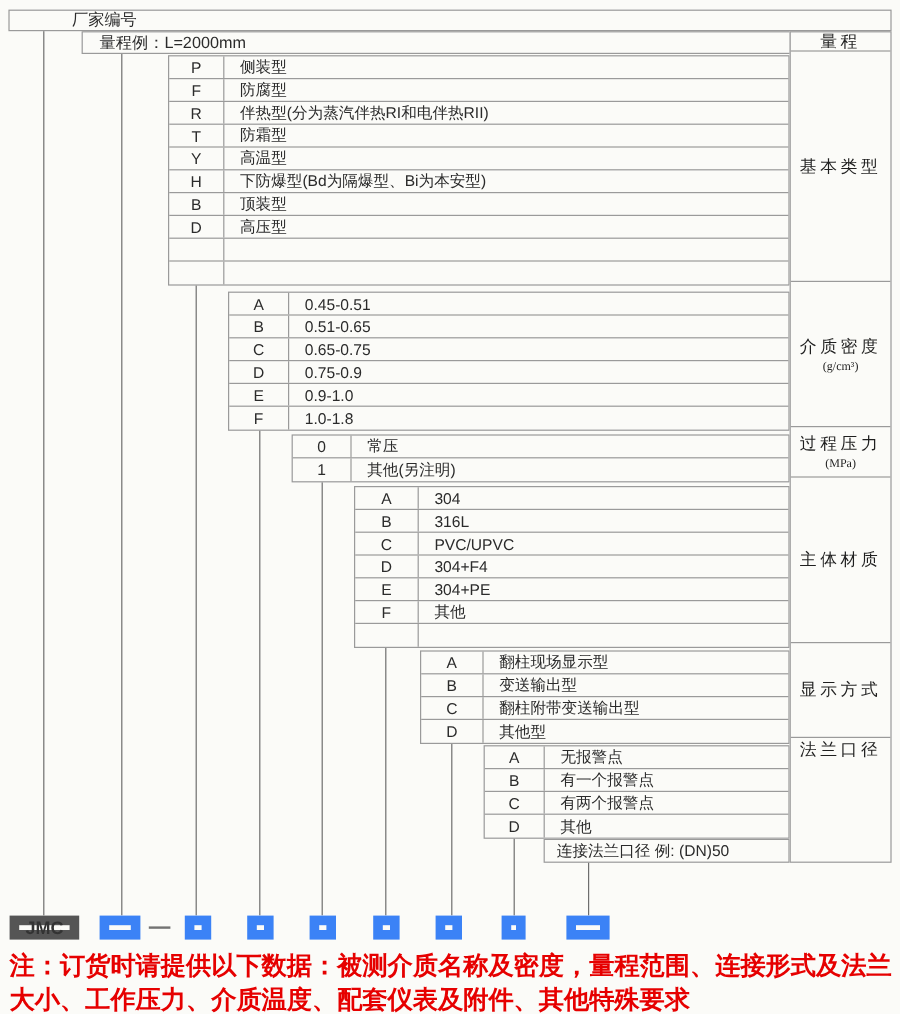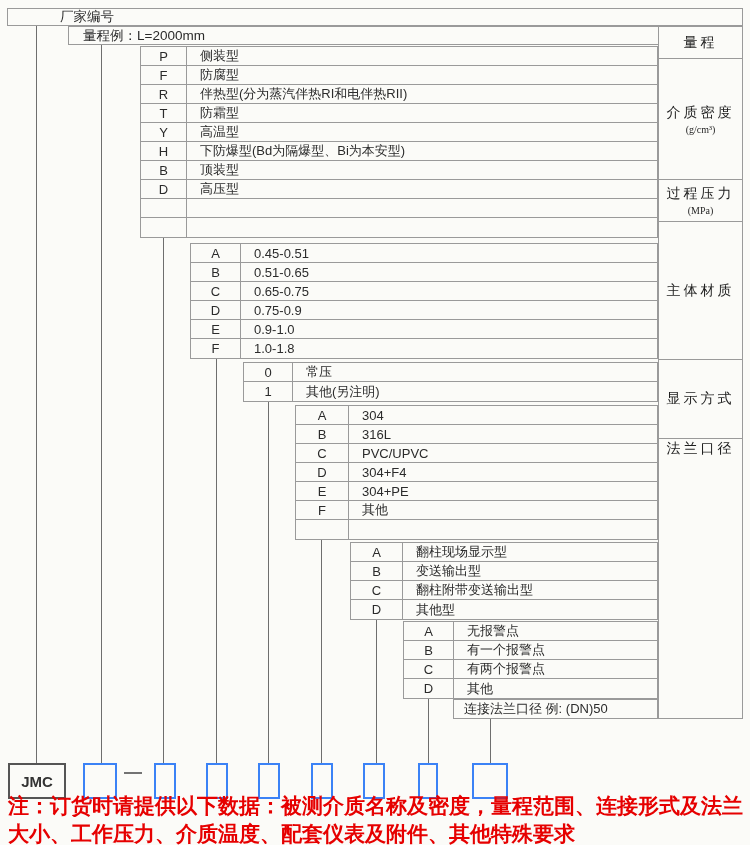--- a/index.html
+++ b/index.html
@@ -29,43 +29,46 @@
   
   #label-col{border:1px solid #9a9a9a;display:flex;flex-direction:column;background:#fbfbf8;}
   .lbl{border-bottom:1px solid #9a9a9a;box-sizing:border-box;display:flex;flex-direction:column;
        align-items:center;justify-content:center;flex:none;
        font-family:"Liberation Serif", serif;font-size:14px;color:#1f1f1f;letter-spacing:3px;}
   .lbl:last-child{border-bottom:none;}
   .lbl .sub{letter-spacing:0;font-size:10px;margin-top:2px;}
   
   .vline{position:absolute;width:1px;background:#6e6e6e;}
   
-  .bbox{position:absolute;top:763px;height:36px;border:2px solid #3b82f6;background:#fbfbf8;box-sizing:border-box;}
+  .bbox{position:absolute;top:763px;height:20px;border:8px solid #3b82f6;background:#fbfbf8;box-sizing:border-box;}
   #jmc-box{border-color:#555;display:flex;align-items:center;justify-content:center;
            font-size:15px;font-weight:bold;color:#333;}
   #dash{position:absolute;background:#737373;}
   
   #order-note{font-size:21px;font-weight:bold;line-height:28px;white-space:nowrap;}
 </style>
 </head>
 <body>
 
 <div id="stage">
 
   <div class="abs frame hdr-row" style="left:7px;top:8px;width:736px;height:18px;">
     <span style="padding-left:52px;">厂家编号</span>
   </div>
 
   <div class="abs frame hdr-row" style="left:68px;top:26px;width:591px;height:19px;">
     <span style="padding-left:14px;">量程例：L=2000mm</span>
   </div>
 
   <div id="label-col" class="abs" style="left:658px;top:26px;width:85px;height:693px;">
-    <div class="lbl" style="height:32px;">
+    <div class="lbl" style="height:16px;">
       <span>量程</span>
+    </div>
+    <div class="lbl" style="height:192px;">
+      <span>基本类型</span>
     </div>
     <div class="lbl" style="height:121px;">
       <span>介质密度</span>
       <span class="sub">(g/cm³)</span>
     </div>
     <div class="lbl" style="height:42px;">
       <span>过程压力</span>
       <span class="sub">(MPa)</span>
     </div>
     <div class="lbl" style="height:138px;">

